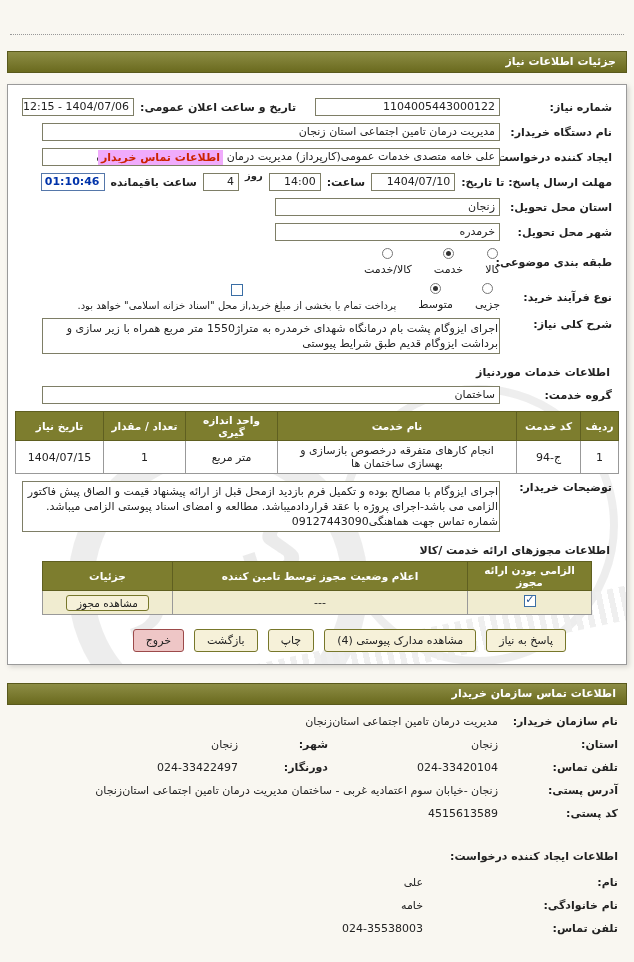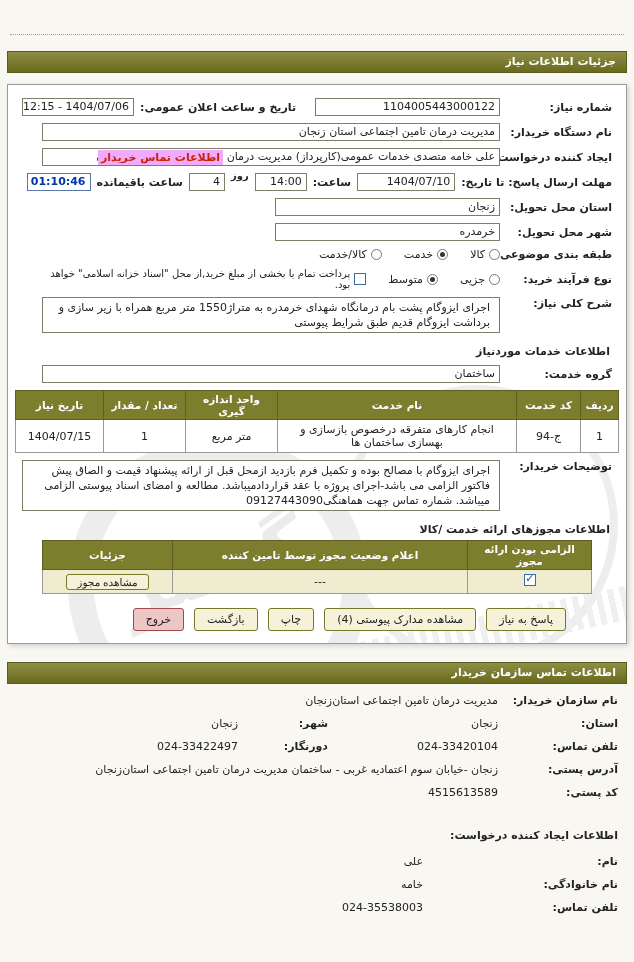--- a/index.html
+++ b/index.html
@@ -28,67 +28,67 @@
   .row.top { align-items:flex-start; }
   .lbl { flex:none; font-weight:bold; white-space:nowrap; }
   .lblw { width:106px; }
   .push-end { margin-inline-start:auto; }
   .field {
     display:inline-block; border:1px solid #7e7e66; background:#fff;
     height:18px; line-height:16px; padding:0 4px;
     overflow:hidden; white-space:nowrap; font-size:11px;
   }
   .center { text-align:center;padding-left:29px; }
-  .w185 { width:185px; } .w112 { width:112px; } .w100 { width:98px; }
+  .w185 { width:185px; } .w112 { width:112px; } .w100 { width:84px; }
   .w52 { width:52px; } .w36 { width:36px; } .w64 { width:64px; }
   .w225 { width:225px; }
   .wide { width:458px; }
   .rel { position:relative; }
   .blue { color:#0033aa; border-color:#5577aa; font-weight:bold; }
   .sup { font-size:10px; align-self:flex-start; margin-top:-3px; font-weight:bold; }
   .contact-link {
     position:absolute; left:55px; top:1px;
     background:#f0abfc; color:#cc2200; font-weight:bold;
     padding:0 3px; font-size:11px; text-decoration:none; cursor:pointer;
   }
-  .radio-opt { display:flex; align-items:center; gap:4px; margin-inline-end:16px; cursor:pointer; }
+  .radio-opt { display:flex; align-items:center; gap:4px; margin-inline-end:16px; cursor:pointer;flex-direction:column; }
   .radio {
     width:11px; height:11px; flex:none; border:1px solid #777;
     border-radius:50%; background:#fff; display:inline-block; position:relative;
   }
   .radio.checked::after { content:""; position:absolute; inset:2px; background:#333; border-radius:50%; }
   .checkbox {
     width:12px; height:12px; flex:none; border:1px solid #3a6ea5;
     background:#fff; display:inline-block; position:relative;
   }
   .checkbox.checked::after {
     content:"✓"; position:absolute; top:-3px; right:0;
     font-size:11px; color:#1f4f8f; font-weight:bold;
   }
   .sm { font-size:10px; }
   .bigfield {
-    border:1px solid #7e7e66; background:#fff; padding:2px 9px;
+    border:1px solid #7e7e66; background:#fff; padding:2px 1px;
     width:458px; min-height:34px; line-height:15px; font-size:11px;
   }
   .notesfield { width:500px; min-height:48px; }
   .section-title { font-weight:bold; margin:12px 12px 4px; position:relative; z-index:1; }
   table.tbl { border-collapse:collapse; width:calc(100% - 6px); margin:4px 3px; font-size:11px; position:relative; z-index:1; }
   table.tbl th {
     background:#7d7d2e; color:#fff; border:1px solid #5f5f20;
     padding:2px 3px; font-weight:bold; font-size:10.5px;
   }
   table.tbl td { border:1px solid #999; padding:3px 4px; text-align:center; background:#fff; }
   table.lic { width:calc(100% - 60px); margin:4px 30px 8px; }
   table.lic td { background:#f0ecd0; height:24px; }
   .btn {
     background:#f6f1d9; border:1px solid #77772a; border-radius:3px;
     padding:4px 12px; font-size:11px; font-family:inherit; cursor:pointer; color:#222;
   }
   .btn.exit { background:#eec6c6; border-color:#9c4a4a; }
-  .btn.small-btn { padding:1px 10px; font-size:10.5px;font-family:Liberation Serif, serif; }
+  .btn.small-btn { padding:1px 10px; font-size:10.5px; }
   .actions { display:flex; gap:10px; margin:14px 56px 2px 0; position:relative; z-index:1; }
   .info-row { display:flex; align-items:flex-start; margin:10px 16px; }
   .info-lbl { flex:none; font-weight:bold; white-space:nowrap; }
   .info-lbl.c1 { width:120px; }
   .info-val { white-space:normal; }
   .info-val.colv { flex:none; width:170px; }
   .info-lbl.c2 { width:90px; }
   .creator-row .info-lbl.c1 { width:195px; }
   .creator-heading { font-weight:bold; margin:30px 16px 13px; }
   .watermark { position:absolute; inset:0; pointer-events:none; opacity:.09; z-index:0; }

